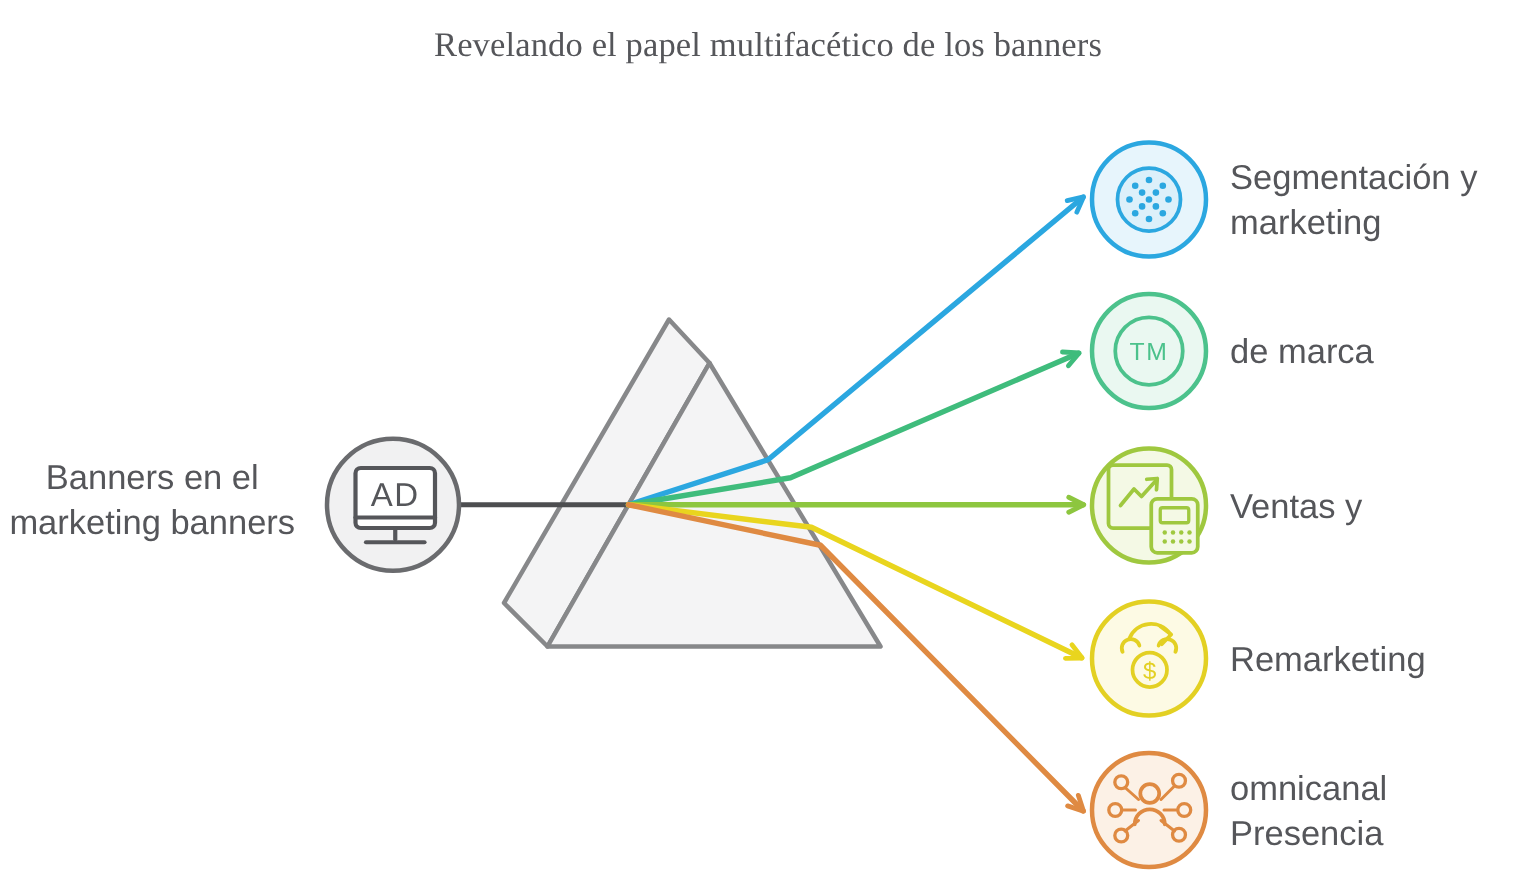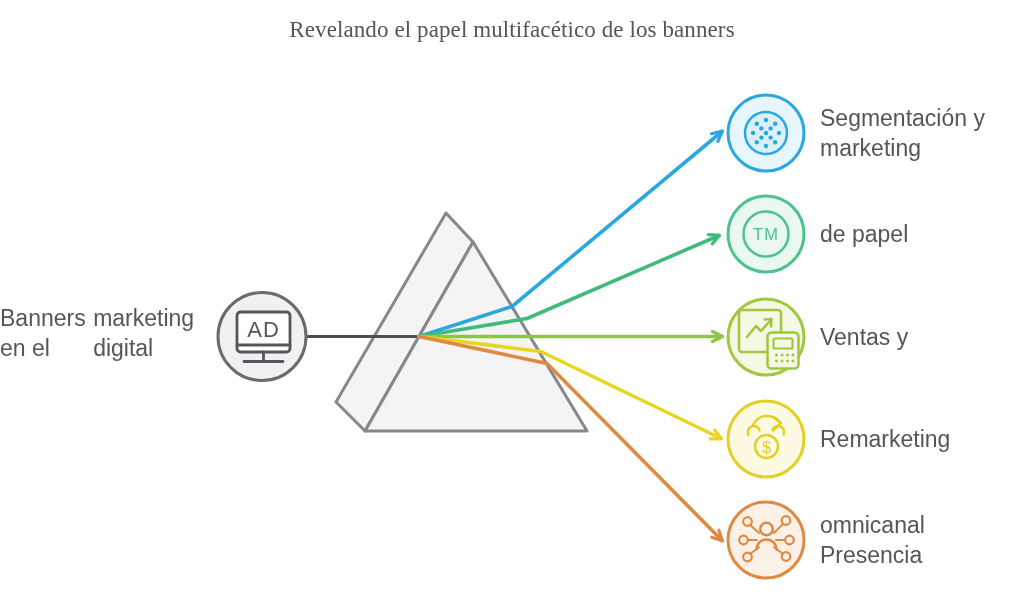--- a/index.html
+++ b/index.html
@@ -2,22 +2,22 @@
 <html><head>
 <meta charset="utf-8">
 <style>
   html,body{margin:0;padding:0;background:#ffffff;}
   .canvas{position:relative;width:1024px;height:594px;background:#ffffff;overflow:hidden;
           font-family:"Liberation Sans","DejaVu Sans",sans-serif;color:#55565A;}
   .canvas svg{position:absolute;left:0;top:0;}
   svg text{font-family:"Liberation Sans","DejaVu Sans",sans-serif;}
   .title{position:absolute;top:14px;left:0;width:100%;text-align:center;
          font-size:23px;line-height:31px;font-weight:500;letter-spacing:0.1px;font-family:Liberation Serif, serif;}
-  .src-label{position:absolute;left:0;top:303px;width:203px;text-align:left;
-             display:flex;font-size:23px;line-height:30px;}
+  .src-label{position:absolute;left:0;top:303px;width:203px;text-align:center;
+             display:flex;flex-direction:column;font-size:23px;line-height:30px;}
   .out-label{position:absolute;left:820px;width:204px;height:68px;
              display:flex;flex-direction:column;justify-content:center;
              font-size:23px;line-height:30px;white-space:nowrap;}
   .out-label span:empty{display:none;}
 </style>
 </head>
 <body>
 
 <div class="canvas">
 
@@ -141,29 +141,29 @@
       </g>
       <circle cx="766.5" cy="529" r="6.3" stroke-width="2.5" fill="#FCF1E6"></circle>
       <path d="M756.5,549.5 A10,10 0 0 1 776.5,549.5" stroke-width="2.5"></path>
     </g>
   </svg>
 
   <div class="title">Revelando el papel multifacético de los banners</div>
 
   <div class="src-label">
     <span>Banners en el</span>
-    <span>marketing digital</span>
+    <span>marketing banners</span>
   </div>
 
   <div class="out-label" style="top:99px">
     <span>Segmentación y</span>
     <span>marketing</span>
   </div>
   <div class="out-label" style="top:200px">
-    <span>de papel</span>
+    <span>de marca</span>
   </div>
   <div class="out-label" style="top:303px">
     <span>Ventas y</span>
   </div>
   <div class="out-label" style="top:405px">
     <span>Remarketing</span>
 
   </div>
   <div class="out-label" style="top:506px">
     <span>omnicanal</span>

